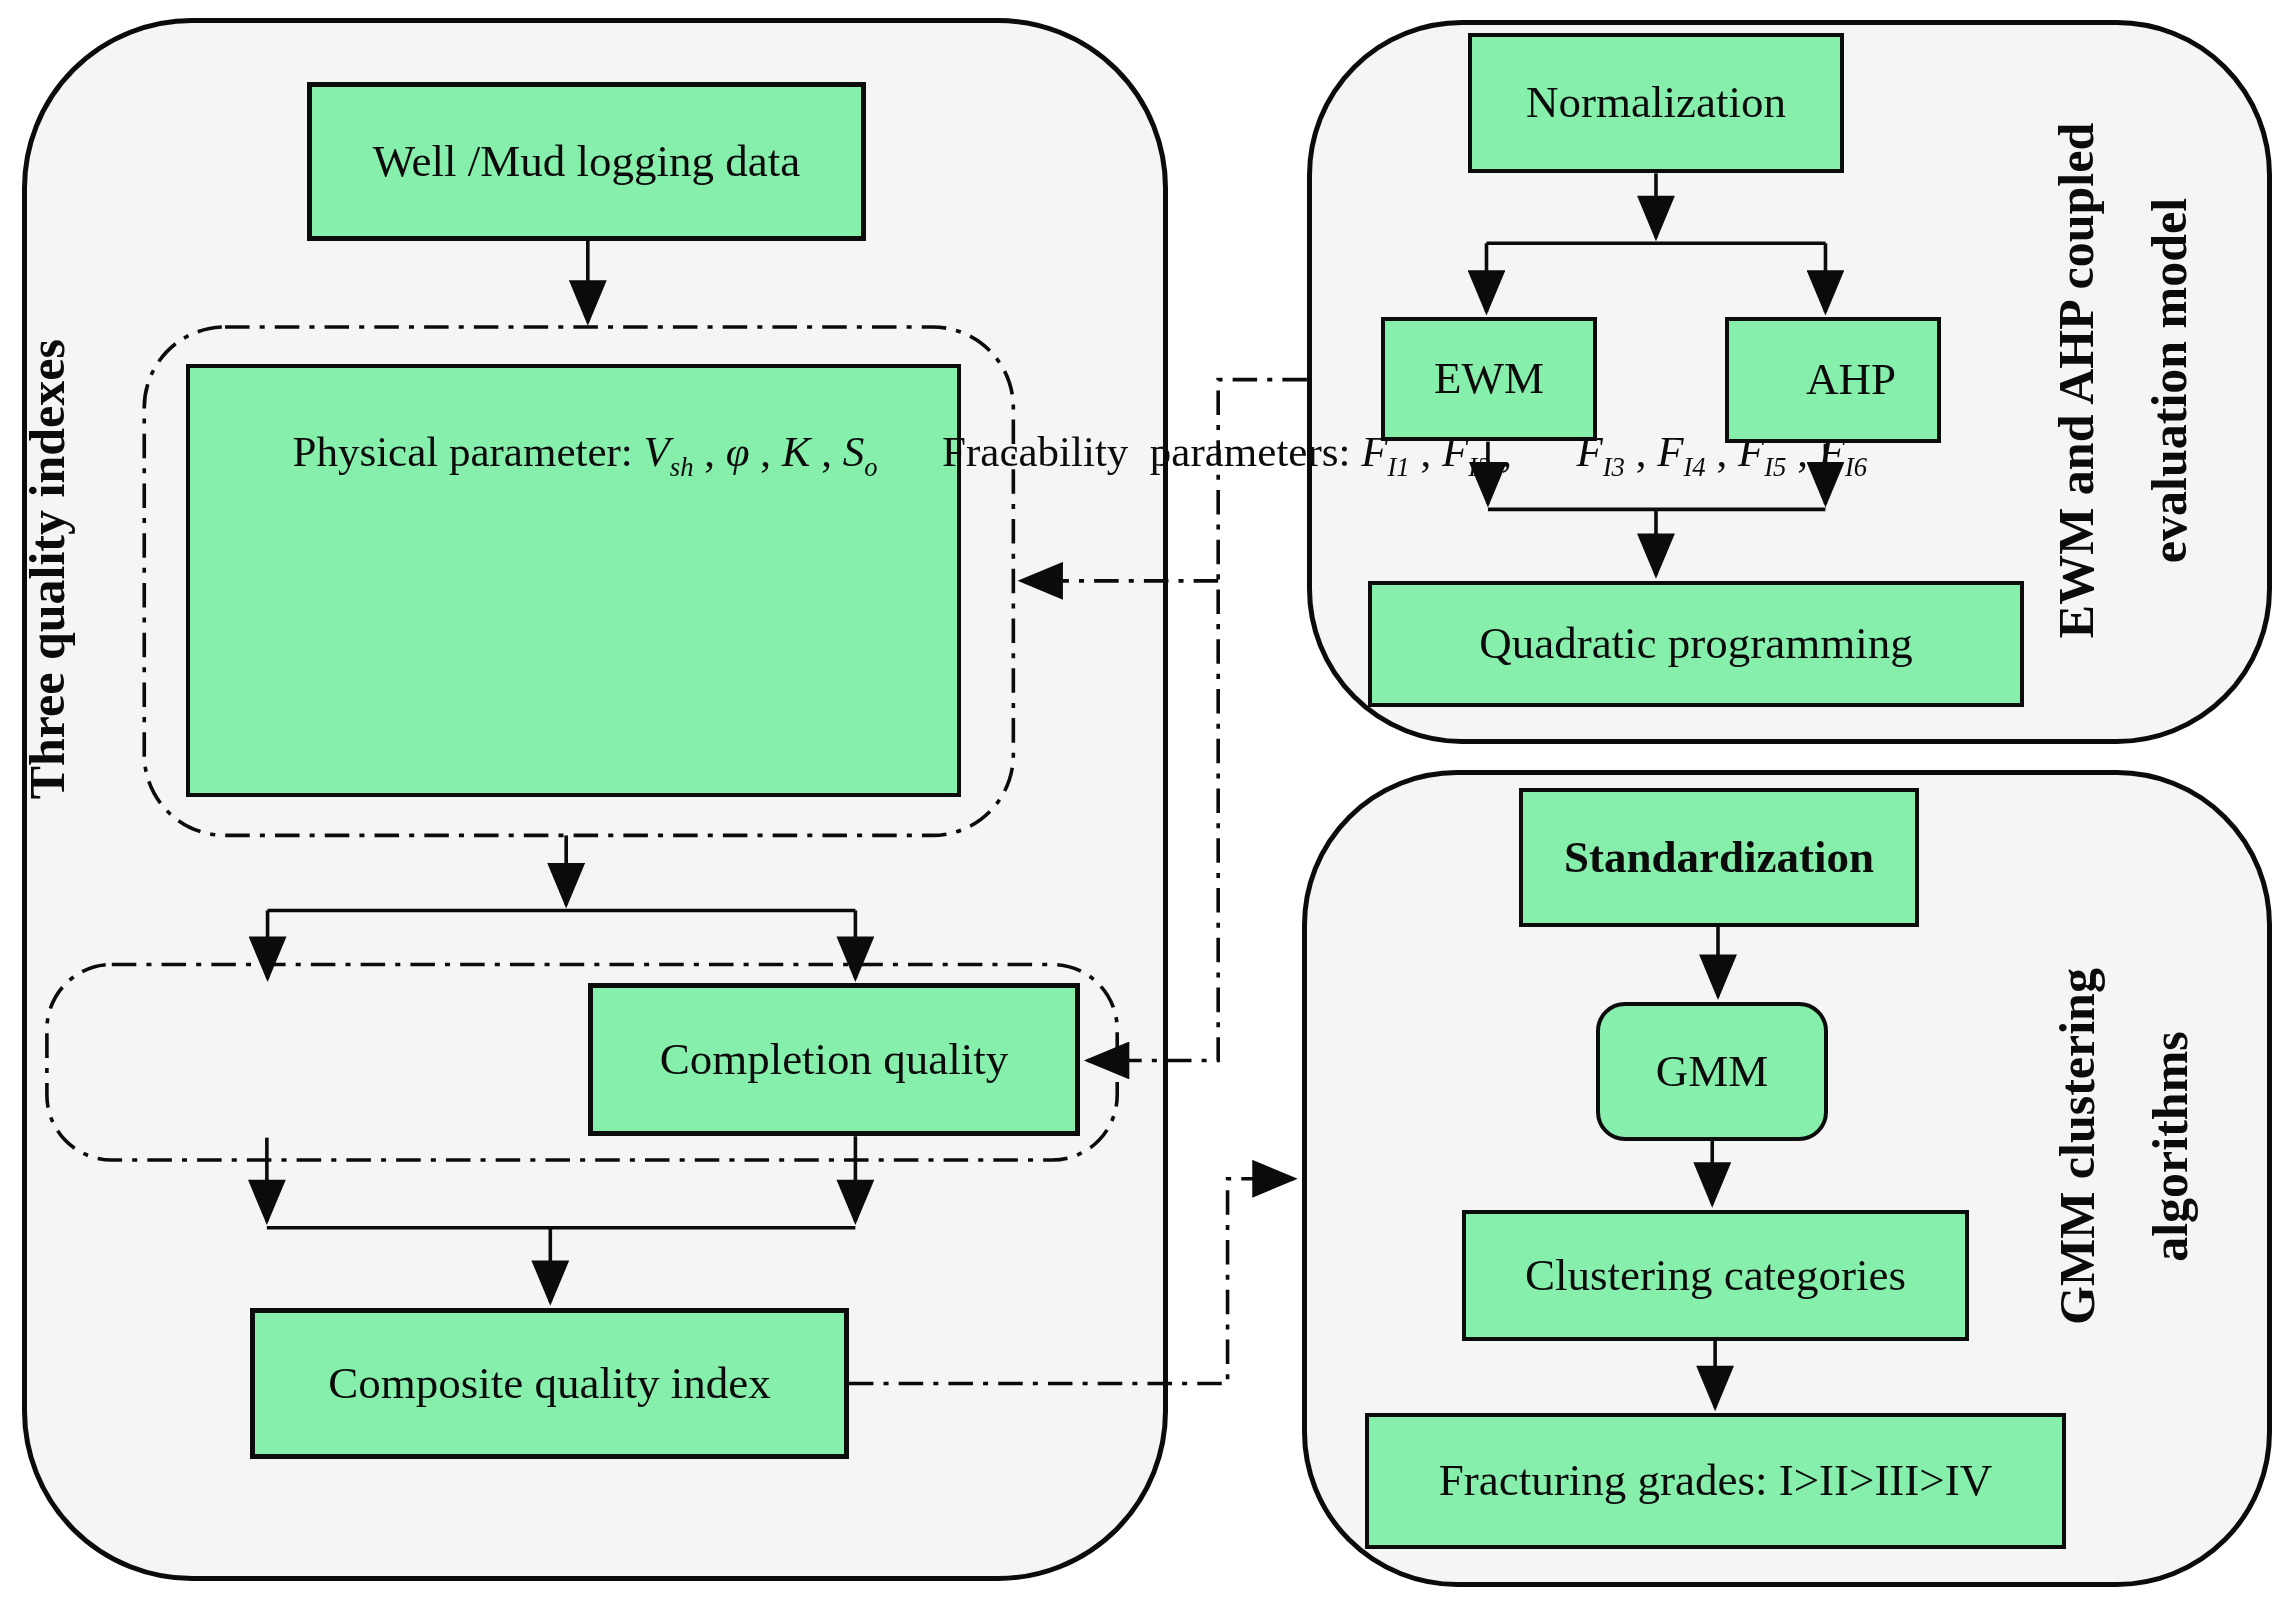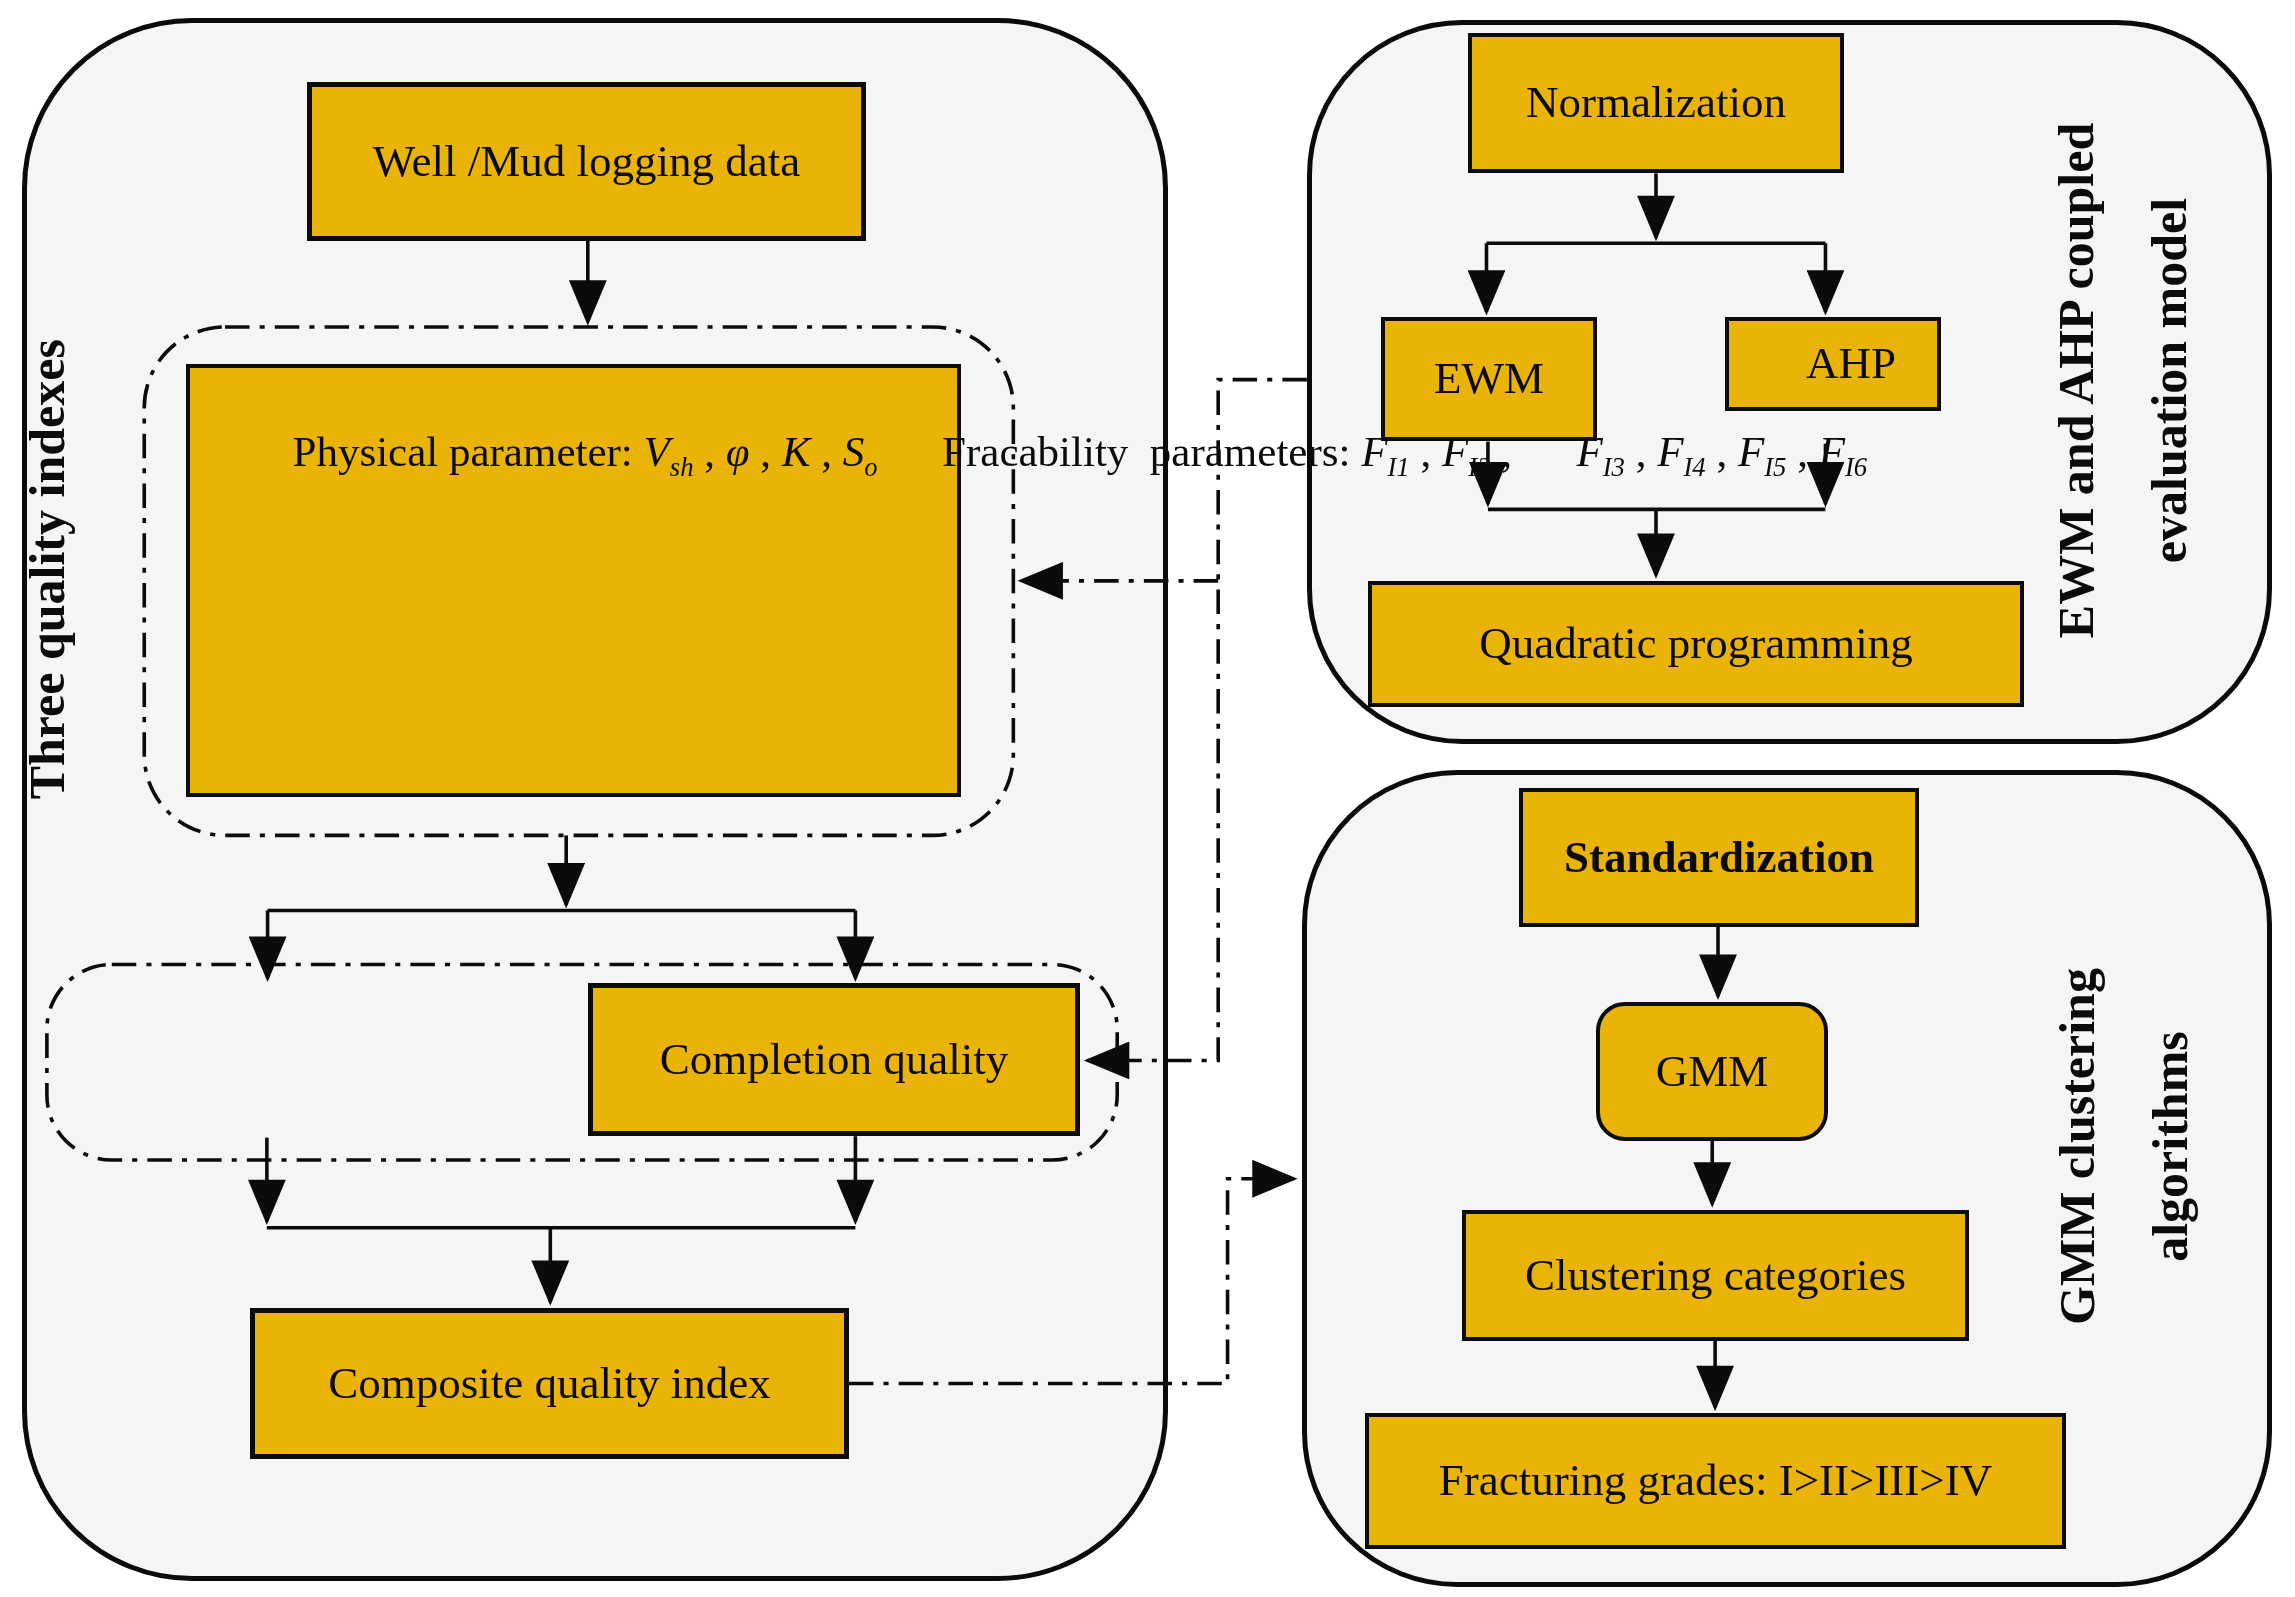--- a/index.html
+++ b/index.html
@@ -7,21 +7,21 @@
     position:relative; width:2295px; height:1598px; background:#ffffff;
     font-family:"Liberation Serif","DejaVu Serif",serif; color:#0b0b0b;
     overflow:hidden;
   }
   .panel {
     position:absolute; background:#f5f5f6; border:5px solid #0b0b0b;
     box-sizing:border-box; z-index:0;
   }
   svg.overlay { position:absolute; left:0; top:0; z-index:1; }
   .box {
-    position:absolute; box-sizing:border-box; background:#eab308;
+    position:absolute; box-sizing:border-box; background:#86efac;
     border:4.3px solid #0c0c0c; display:flex; align-items:center; justify-content:center;
     font-size:45px; text-align:center; z-index:2; line-height:1.15;
   }
   .pbox {
     align-items:flex-start; justify-content:space-evenly;
     padding:10px 20px 10px 38px; font-size:43px; text-align:left;
   }
   .pline { white-space:pre; }
   .mvar { font-style:italic; }
   sub.msub { font-style:italic; font-size:0.62em; line-height:0; vertical-align:-0.38em; letter-spacing:0; }
@@ -121,21 +121,21 @@
   </div>
 
   <div class="box" style="left:1468px; top:33px; width:376px; height:140px;">
     <span>Normalization</span>
   </div>
 
   <div class="box" style="left:1381px; top:317px; width:216px; height:124px;">
     <span>EWM</span>
   </div>
 
-  <div class="box" style="left:1725px; top:317px; width:216px; height:94px;padding-left:36px;">
+  <div class="box" style="left:1725px; top:317px; width:216px; height:126px;padding-left:36px;">
     <span>AHP</span>
   </div>
 
   <div class="box" style="left:1368px; top:581px; width:656px; height:126px;">
     <span>Quadratic programming</span>
   </div>
 
   <div class="vlabel" style="left:2031px; top:887px; width:184px; height:519px;">
     <div class="inner">
       <div>GMM clustering</div>

